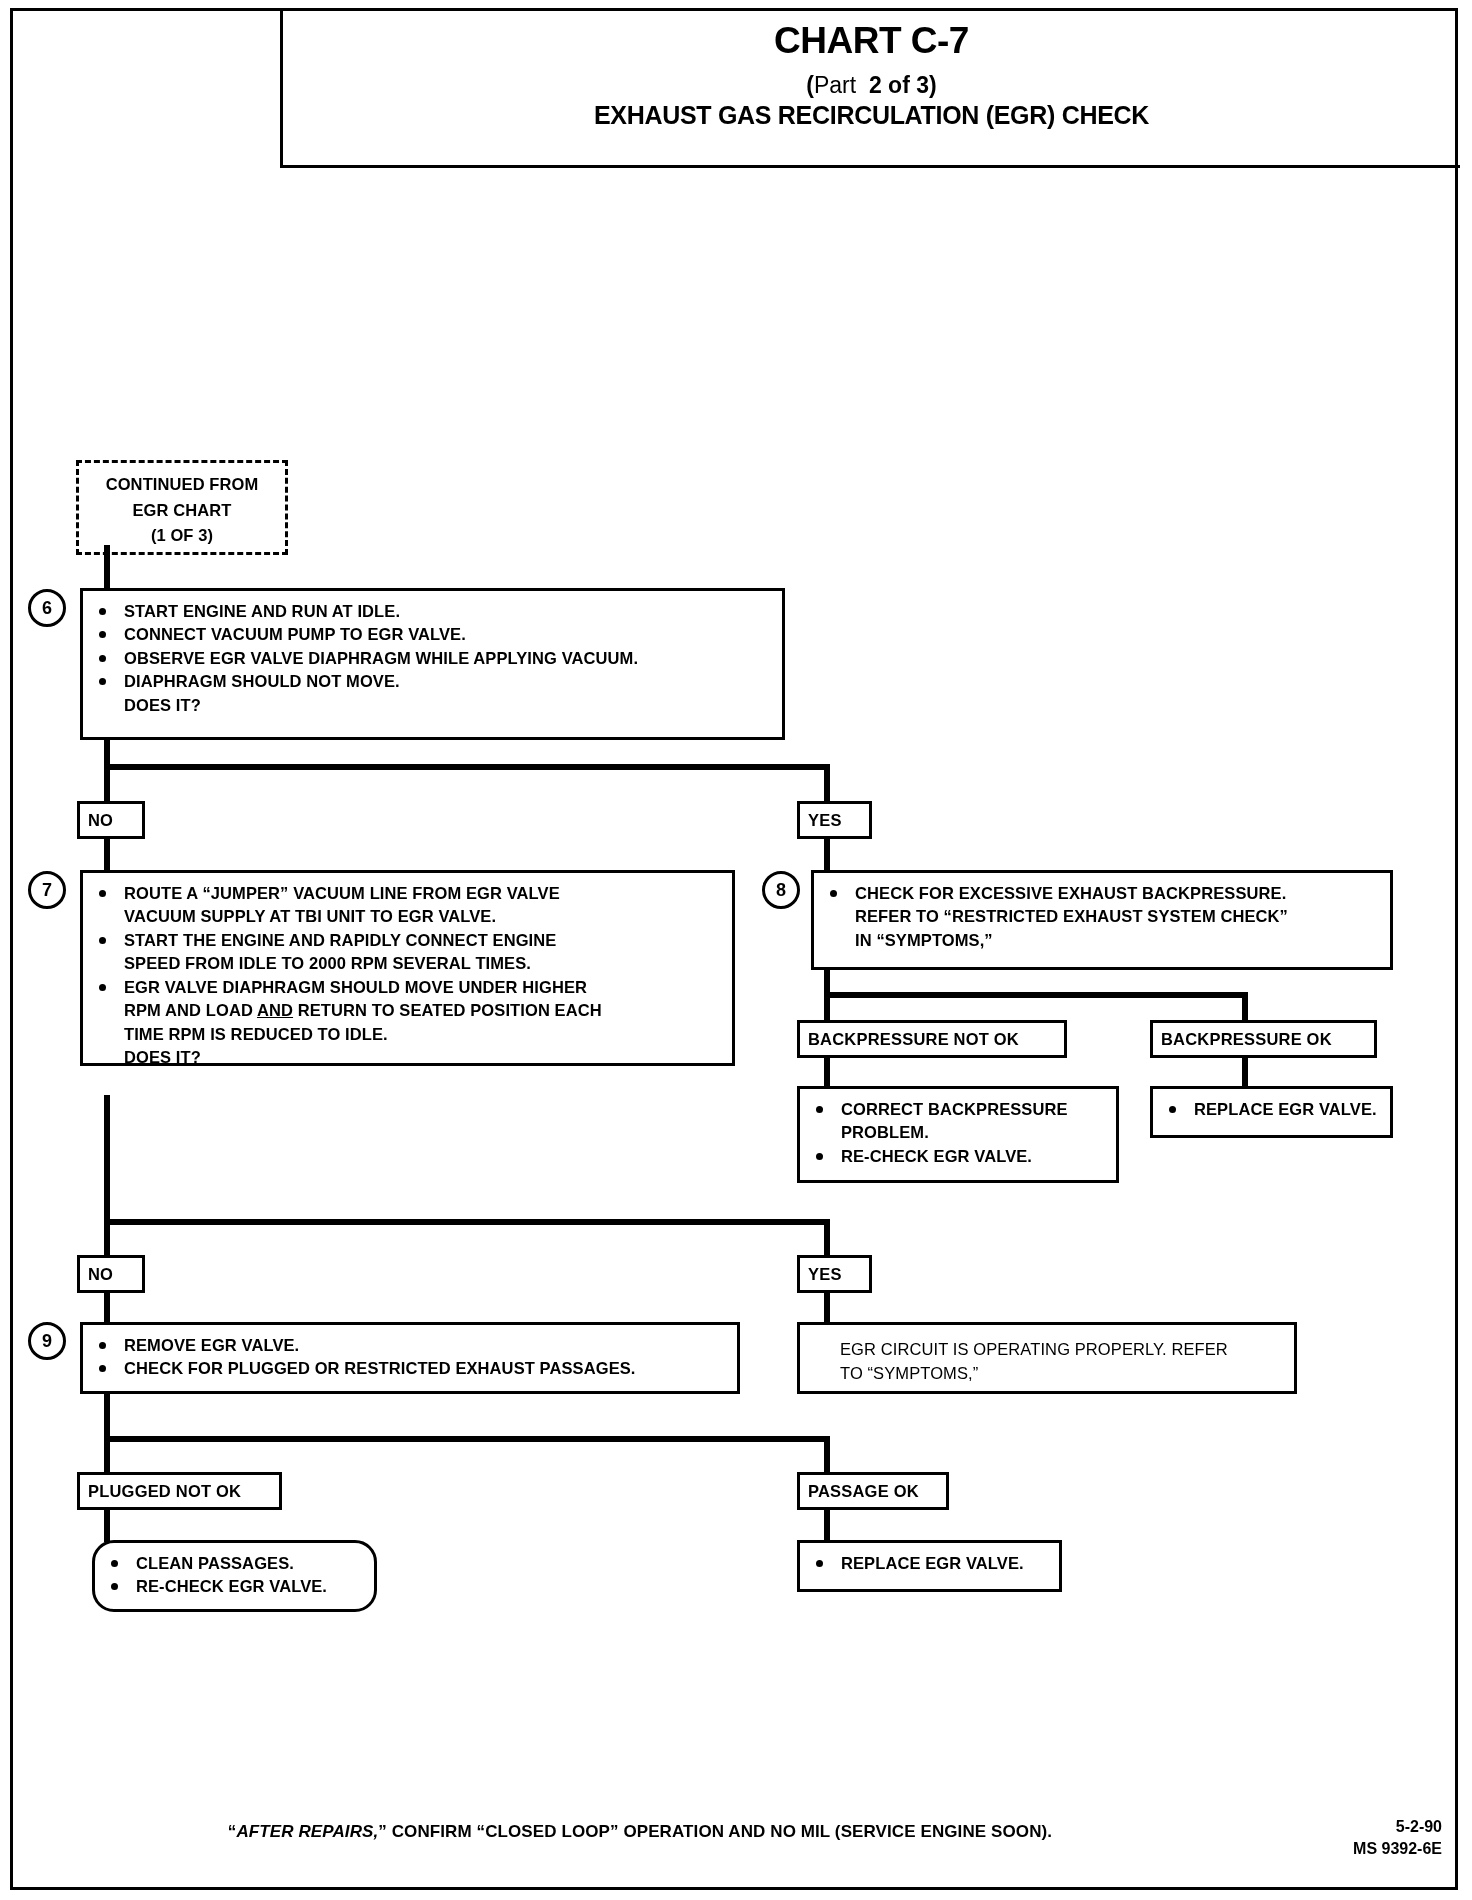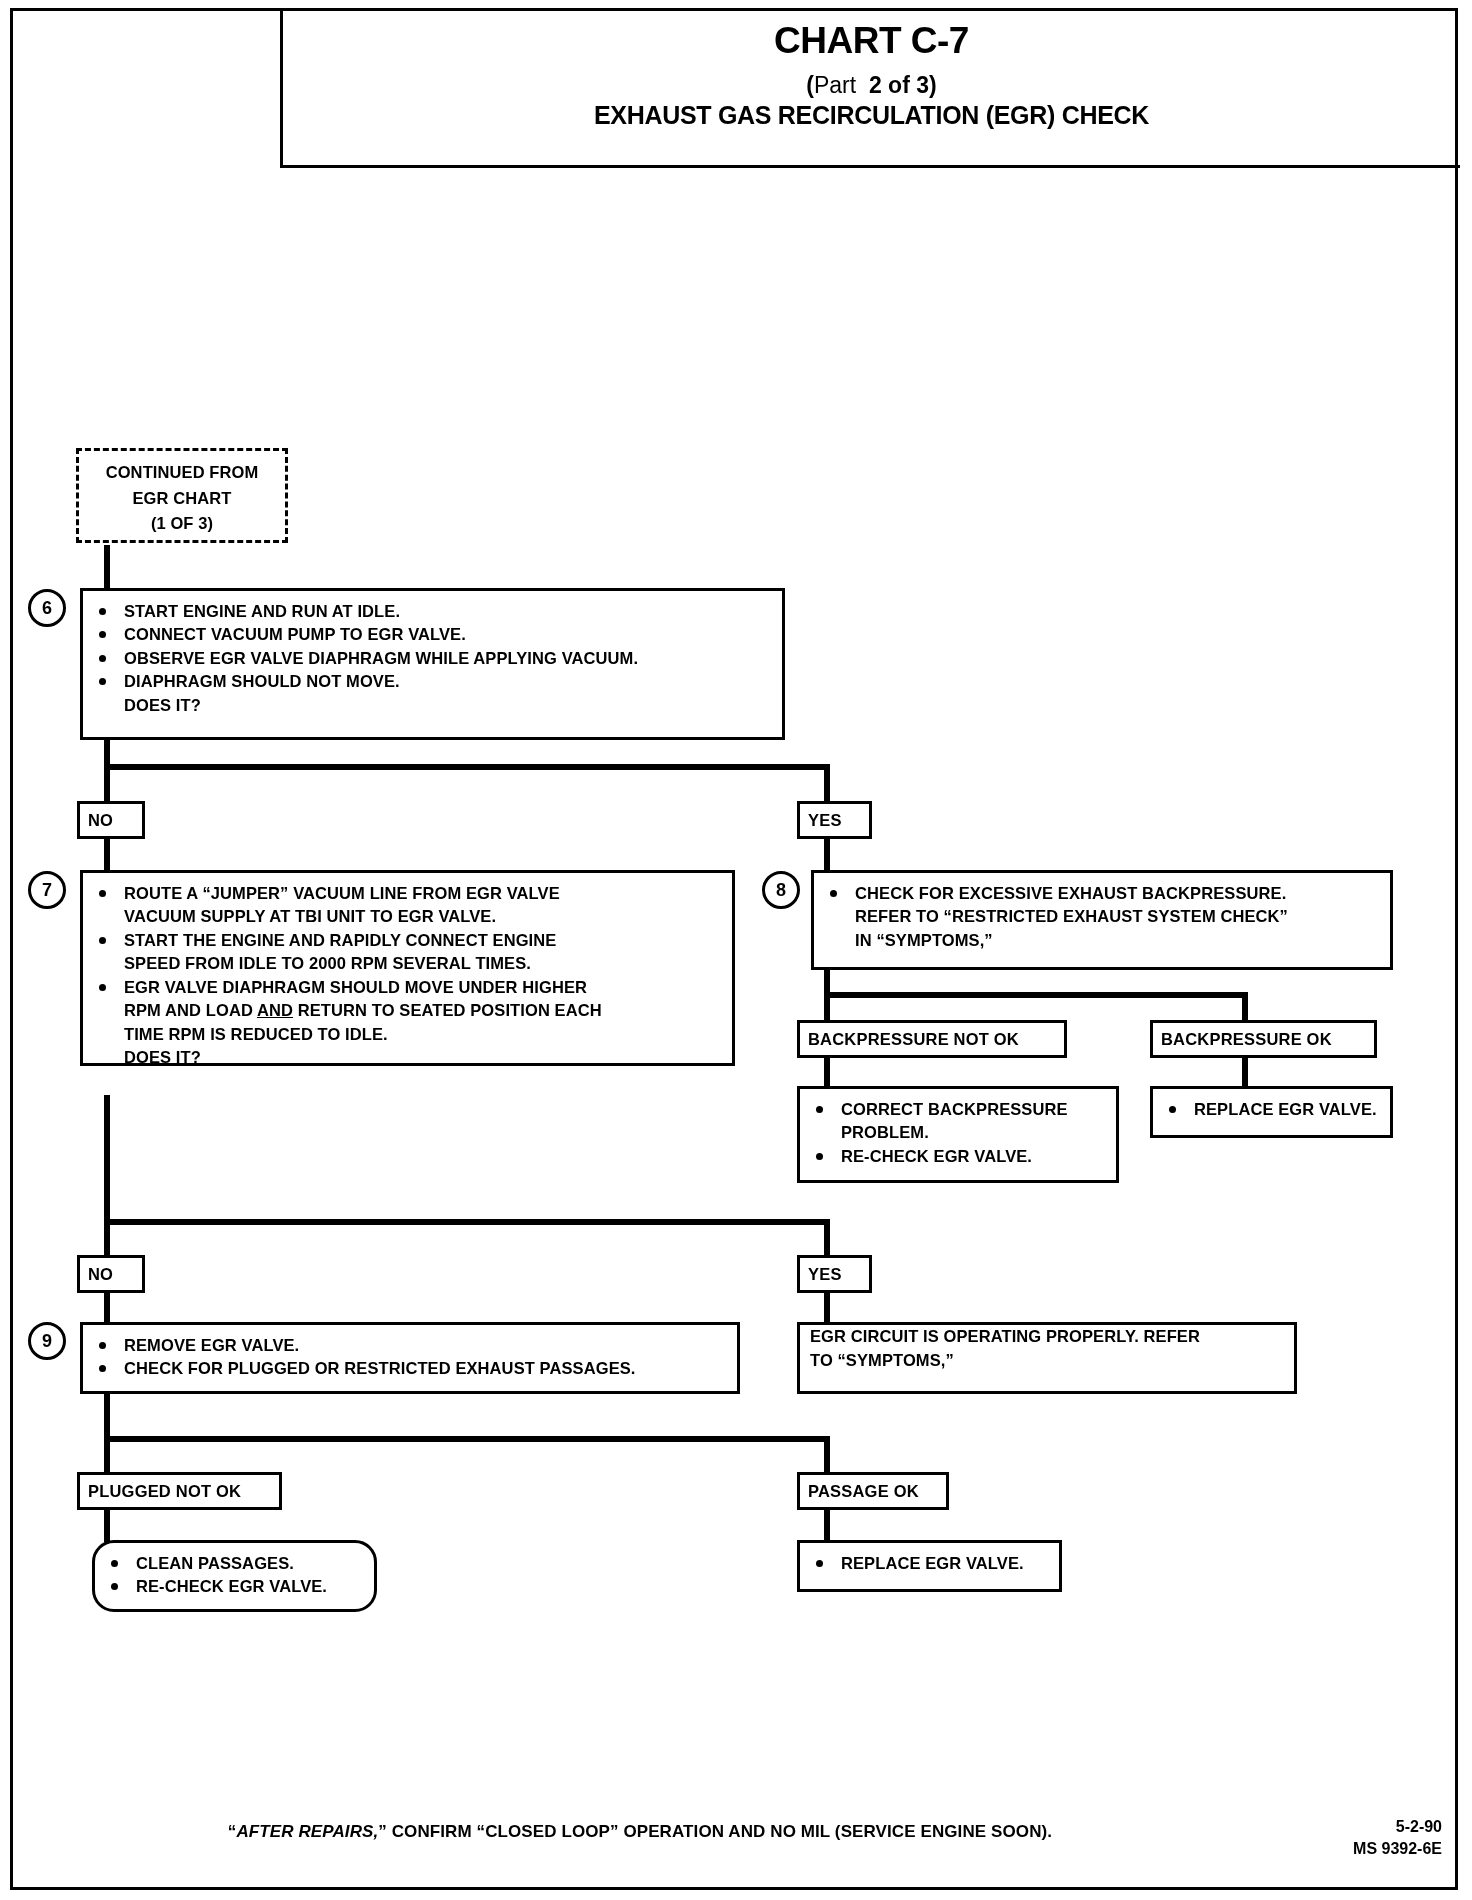--- a/index.html
+++ b/index.html
@@ -151,24 +151,25 @@
     display: block;
     margin-left: 0;
   }
   u.ul {
     text-decoration: underline;
   }
 
   
   .plain-text {
     font-size: 16.5px;
-    font-weight: bold;
+    font-weight: normal;
     line-height: 1.45;
     letter-spacing: 0.1px;
-    padding: 0 10px;
+    padding: 13px 10px;
+    margin-left: 30px;
   }
 
   
   .label-box {
     position: absolute;
     border: 3px solid #000;
     box-sizing: border-box;
     background: #fff;
     font-size: 16.5px;
     font-weight: bold;
@@ -222,21 +223,21 @@
   <div class="page-border"></div>
 
   <div class="header-block">
     <div class="chart-title">CHART C-7</div>
     <div class="chart-part">(<span class="part-word">Part</span>&nbsp;
       <span>2 of 3</span>)</div>
     <div class="chart-subtitle">EXHAUST GAS RECIRCULATION (EGR) CHECK</div>
   </div>
 
 
-  <div class="box-dashed" style="left:76px; top:448px; width:212px; height:95px;">
+  <div class="box-dashed" style="left:76px; top:460px; width:212px; height:95px;">
     <div class="dashed-text">
       <div>CONTINUED FROM</div>
       <div>EGR CHART</div>
       <div>(1 OF 3)</div>
     </div>
   </div>
 
   <div class="vline" style="left:104px; top:545px; height:45px;"></div>
 
   <div class="step-circle" style="left:28px; top:589px;">6</div>

